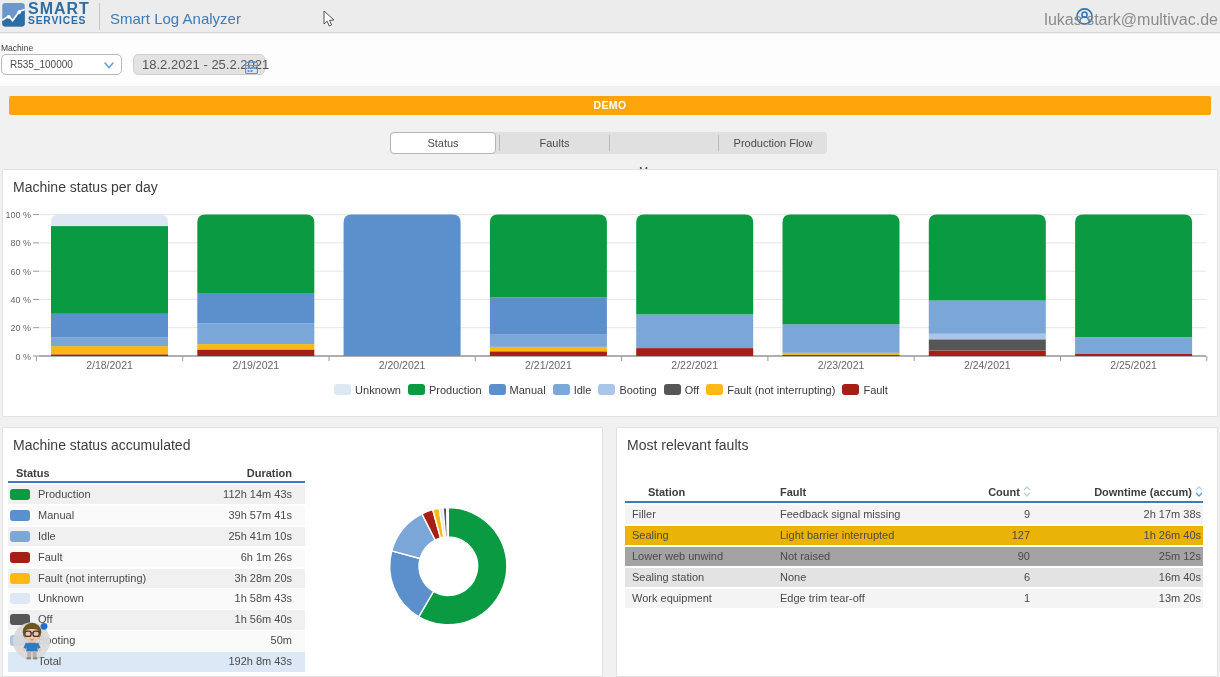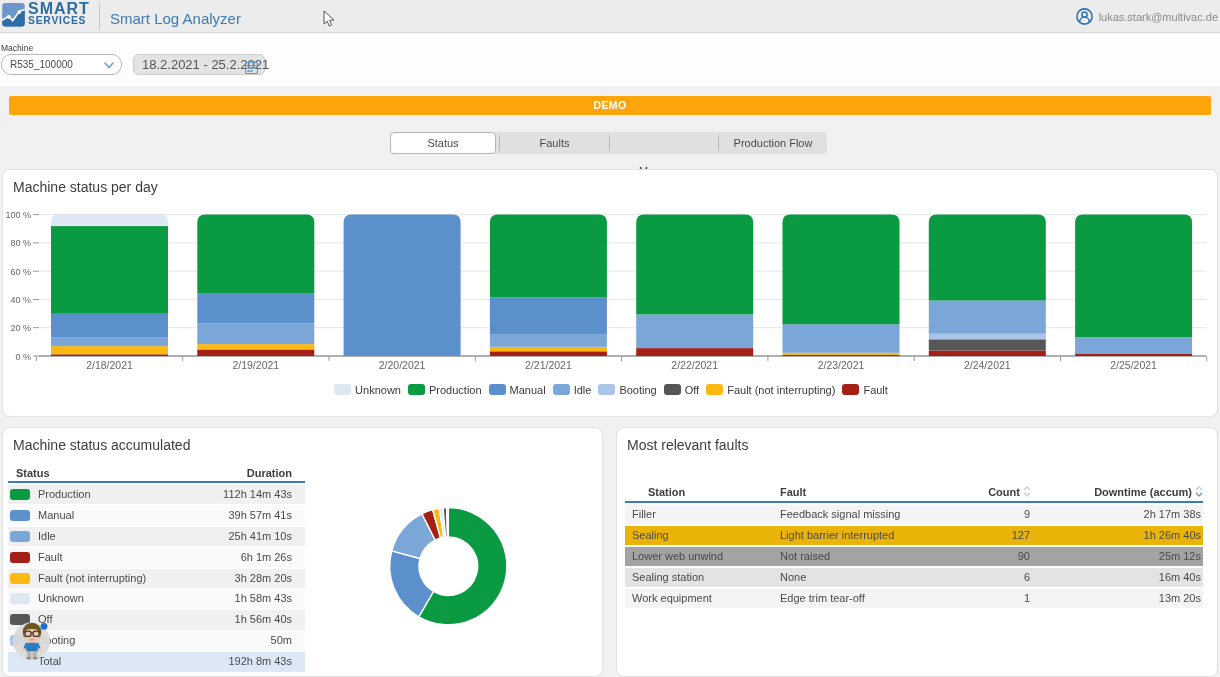--- a/index.html
+++ b/index.html
@@ -6,41 +6,41 @@
  font-family:"Liberation Sans", sans-serif; }
 .hdr { position:absolute; left:0; top:0; width:100%; height:33px; background:#ececec;
  border-bottom:1px solid #d8d8d8; }
 .logo { position:absolute; left:2px; top:3px; width:23px; height:23.5px; }
 .smart { position:absolute; left:28px; top:0px; color:#2e6da4; font-weight:bold;
  font-size:16px; letter-spacing:1px; }
 .services { position:absolute; left:28px; top:15px; color:#2e6da4; font-weight:bold;
  font-size:10.3px; letter-spacing:0.8px; }
 .hdiv { position:absolute; left:99px; top:3px; width:1px; height:27px; background:#c6c6c6; }
 .sla { position:absolute; left:110px; top:10px; color:#3c7cb8; font-size:15px; }
-.usr { position:absolute; right:2px; top:11px; color:#8b8b8b; font-size:11px;text-align:center; }
+.usr { position:absolute; right:2px; top:11px; color:#8b8b8b; font-size:16px;text-align:center; }
 .uico { position:absolute; right:127px; top:8px; }
 .filters { position:absolute; left:0; top:34px; width:100%; height:52px; background:#fdfdfd; }
 .flabel { position:absolute; font-size:8.5px; color:#3d3d3d; }
 .sel { position:absolute; left:1px; top:20px; width:121px; height:21px; background:#fff;
- border:1px solid #b9b9b9; border-radius:10px; font-size:10px; color:#4a4a4a; line-height:19px;
+ border:1px solid #b9b9b9; border-radius:5px; font-size:10px; color:#4a4a4a; line-height:19px;
  padding-left:8px; }
 
 .dater { position:absolute; left:133px; top:20px; width:132px; height:21px; background:#e3e3e3;
  border:1px solid #cfcfcf; border-radius:5px; font-size:13px; color:#555; line-height:19px;
  padding-left:8px; white-space:nowrap; }
 .demo { position:absolute; left:9px; top:96px; width:1202px; height:19px; background:#fda50a;
  border-radius:2px; color:#fff; font-size:10.5px; font-weight:bold; text-align:center;
  line-height:19px; letter-spacing:0.4px; }
 .tabs { position:absolute; left:390px; top:132px; width:437px; height:22px; background:#e0e0e0;
  border-radius:4px; font-size:11px; color:#4a4a4a; }
 .tabs .sep { position:absolute; top:3px; width:1px; height:16px; background:#b9b9b9; }
 .tab { position:absolute; top:0; height:22px; line-height:22px; text-align:center; }
 .tabactive { position:absolute; left:0; top:0; width:106px; height:22px; background:#fff;
  border:1px solid #b5b5b5; border-radius:4px; line-height:20px; text-align:center; }
-.card { position:absolute; background:#fff; border:1px solid #e2e2e2; border-radius:8px; }
+.card { position:absolute; background:#fff; border:1px solid #e2e2e2; border-radius:1px; }
 .ctitle { position:absolute; left:10px; top:9px; font-size:14px; color:#3d3d3d; }
 .sw { display:inline-block; width:17px; height:11px; border-radius:3px; vertical-align:-1px; }
 .leg { position:absolute; left:0; top:214px; width:1216px; text-align:center; font-size:11px;
  color:#3a3a3a; }
 .li { margin:0 3.5px; white-space:nowrap; }
 .li .sw { margin-right:4px; }
 .lhead { position:absolute; left:8px; top:463px; width:297px; height:20px; font-size:11px;
  font-weight:bold; color:#3d3d3d; border-bottom:2px solid #3a7abf; line-height:20px; }
 .lhead .h2 { position:absolute; right:13px; }
 .ltable { position:absolute; left:8px; top:485px; width:297px; }

